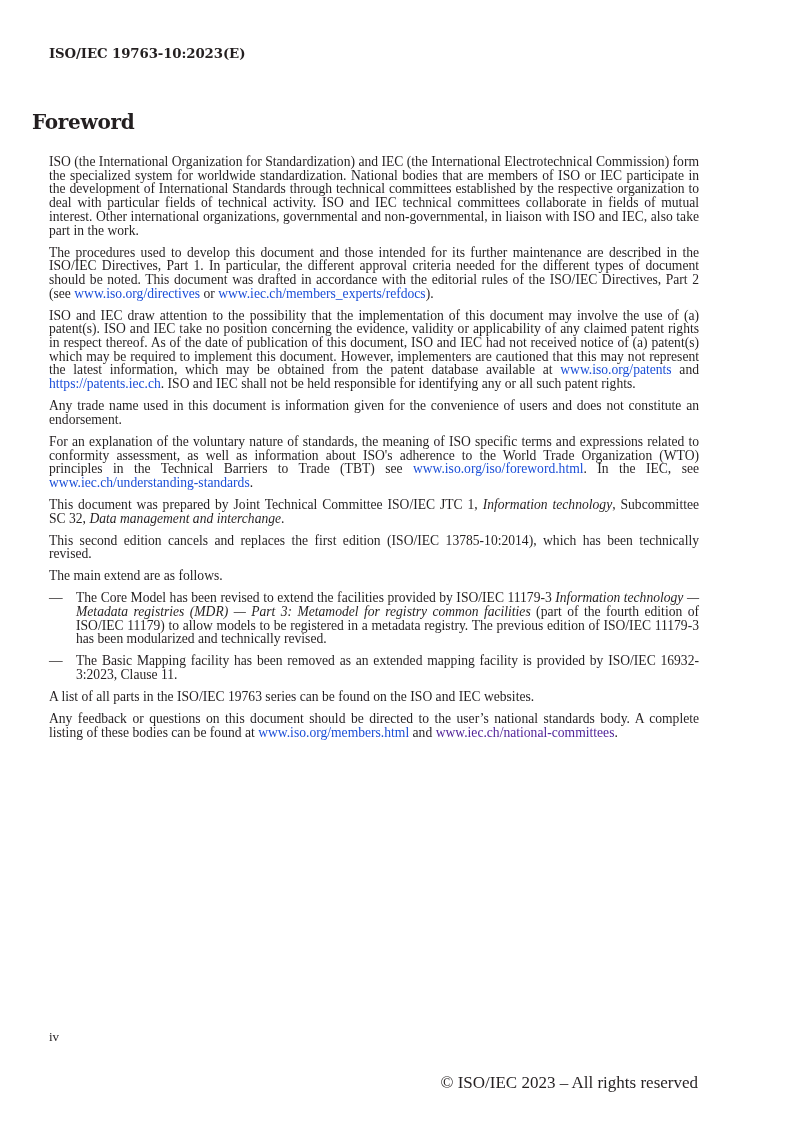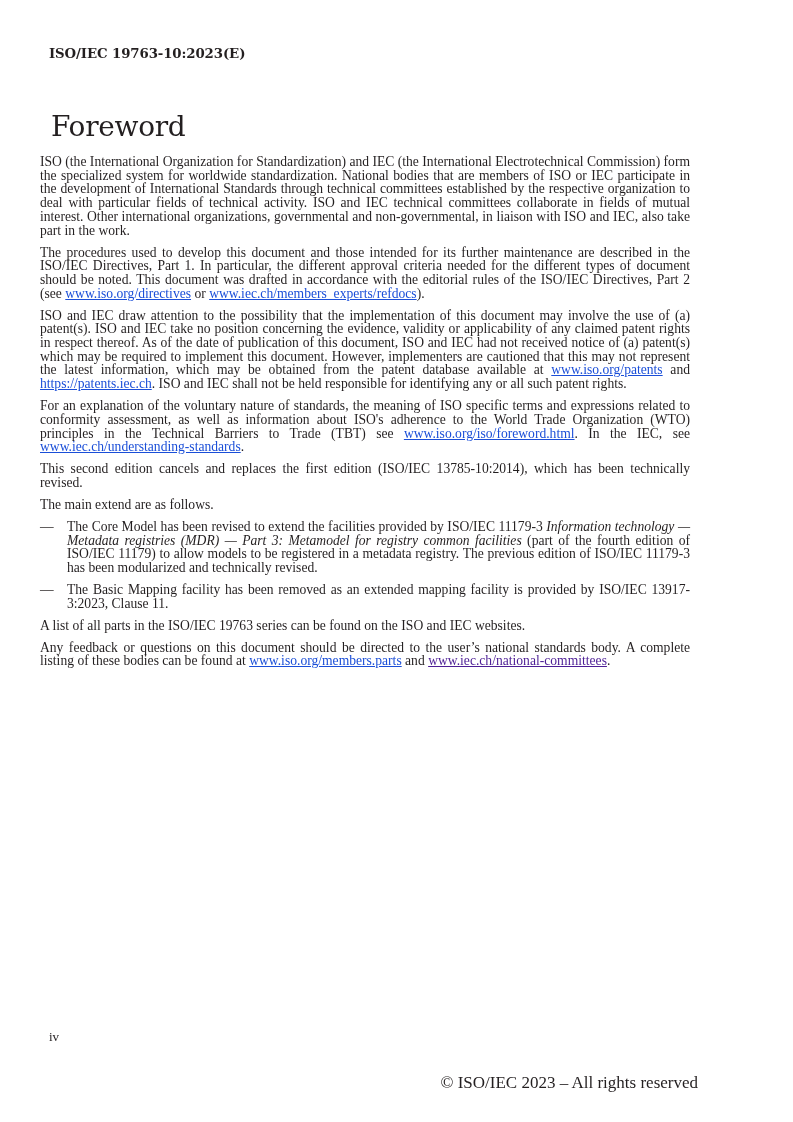--- a/index.html
+++ b/index.html
@@ -1,22 +1,22 @@
 <!DOCTYPE html>
 <html><head>
   <meta charset="utf-8">
   <style>
     html, body { margin: 0; padding: 0; background: #ffffff; }
     body { width: 793px; height: 1122px; position: relative; overflow: hidden; }
     .page { position: absolute; left: 0; top: 0; width: 793px; height: 1122px; background: #fff; color: #231f20; }
     .doc-id { position: absolute; left: 49px; top: 46px; font-family: "DejaVu Serif", serif; font-weight: bold; font-size: 13.3px; letter-spacing: -0.1px; }
-    .title { position: absolute; left: 51px; top: 110px; font-family: "DejaVu Serif", serif; font-weight: normal; font-size: 28px; letter-spacing: -0.3px; }
-    .body { position: absolute; left: 40px; top: 155px; width: 650px; font-family: "Liberation Serif", serif; font-size: 13.6px; line-height: 13.7px; }
+    .title { position: absolute; left: 32px; top: 110px; font-family: "DejaVu Serif", serif; font-weight: bold; font-size: 20px; letter-spacing: -0.3px; }
+    .body { position: absolute; left: 49px; top: 155px; width: 650px; font-family: "Liberation Serif", serif; font-size: 13.6px; line-height: 13.7px; }
     .para { margin: 0 0 8.3px 0; text-align: justify; }
-    .para a { color: #1a4ed8; text-decoration: underline; }
+    .para a { color: #1a4ed8; }
     .list { margin: 0 0 8.3px 0; padding: 0; list-style: none; }
     .list-item { position: relative; padding-left: 27px; margin: 0 0 8.3px 0; text-align: justify; }
     .list-item .dash { position: absolute; left: 0; top: 0; }
     em { font-style: italic; }
     .footer-page { position: absolute; left: 49px; top: 1029px; font-family: "Liberation Serif", serif; font-size: 13px; }
     .footer-copy { position: absolute; right: 95px; top: 1073px; font-family: "Liberation Serif", serif; font-size: 17px; }
   </style>
 </head>
 <body>
 
@@ -24,33 +24,35 @@
   <div class="doc-id">ISO/IEC 19763-10:2023(E)</div>
   <div class="title">Foreword</div>
 
   <div class="body">
     <p class="para">ISO (the International Organization for Standardization) and IEC (the International Electrotechnical Commission) form the specialized system for worldwide standardization. National bodies that are members of ISO or IEC participate in the development of International Standards through technical committees established by the respective organization to deal with particular fields of technical activity. ISO and IEC technical committees collaborate in fields of mutual interest. Other international organizations, governmental and non-governmental, in liaison with ISO and IEC, also take part in the work.</p>
 
     <p class="para"><span>The procedures used to develop this document and those intended for its further maintenance are described in the ISO/IEC Directives, Part 1. In particular, the different approval criteria needed for the different types of document should be noted. This document was drafted in accordance with the editorial rules of the ISO/IEC Directives, Part 2 (see </span><a style="color: rgb(26, 78, 216);">www.iso.org/directives</a><span> or </span><a style="color: rgb(26, 78, 216);">www.iec.ch/members_experts/refdocs</a><span>).</span></p>
 
     <p class="para"><span>ISO and IEC draw attention to the possibility that the implementation of this document may involve the use of (a) patent(s). ISO and IEC take no position concerning the evidence, validity or applicability of any claimed patent rights in respect thereof. As of the date of publication of this document, ISO and IEC had not received notice of (a) patent(s) which may be required to implement this document. However, implementers are cautioned that this may not represent the latest information, which may be obtained from the patent database available at </span><a style="color: rgb(26, 78, 216);">www.iso.org/patents</a><span> and </span><a style="color: rgb(26, 78, 216);">https://patents.iec.ch</a><span>. ISO and IEC shall not be held responsible for identifying any or all such patent rights.</span></p>
 
+    <p class="para">Any trade name used in this document is information given for the convenience of users and does not constitute an endorsement.</p>
 
     <p class="para"><span>For an explanation of the voluntary nature of standards, the meaning of ISO specific terms and expressions related to conformity assessment, as well as information about ISO's adherence to the World Trade Organization (WTO) principles in the Technical Barriers to Trade (TBT) see </span><a style="color: rgb(26, 78, 216);">www.iso.org/iso/foreword.html</a><span>. In the IEC, see </span><a style="color: rgb(26, 78, 216);">www.iec.ch/understanding-standards</a><span>.</span></p>
 
+    <p class="para"><span>This document was prepared by Joint Technical Committee ISO/IEC JTC 1, </span><em>Information technology</em><span>, Subcommittee SC 32, </span><em>Data management and interchange</em><span>.</span></p>
 
     <p class="para">This second edition cancels and replaces the first edition (ISO/IEC 13785-10:2014), which has been technically revised.</p>
 
     <p class="para">The main extend are as follows.</p>
 
     <ul class="list">
       <li class="list-item"><span class="dash">—</span><span>The Core Model has been revised to extend the facilities provided by ISO/IEC 11179-3 </span><em>Information technology — Metadata registries (MDR) — Part 3: Metamodel for registry common facilities</em><span> (part of the fourth edition of ISO/IEC 11179) to allow models to be registered in a metadata registry. The previous edition of ISO/IEC 11179-3 has been modularized and technically revised.</span></li>
-      <li class="list-item"><span class="dash">—</span><span>The Basic Mapping facility has been removed as an extended mapping facility is provided by ISO/IEC 13917-3:2023, Clause 11.</span></li>
+      <li class="list-item"><span class="dash">—</span><span>The Basic Mapping facility has been removed as an extended mapping facility is provided by ISO/IEC 16932-3:2023, Clause 11.</span></li>
     </ul>
 
     <p class="para">A list of all parts in the ISO/IEC 19763 series can be found on the ISO and IEC websites.</p>
 
-    <p class="para"><span>Any feedback or questions on this document should be directed to the user’s national standards body. A complete listing of these bodies can be found at </span><a style="color: rgb(26, 78, 216);">www.iso.org/members.parts</a><span> and </span><a style="color: #4c1d95;">www.iec.ch/national-committees</a><span>.</span></p>
+    <p class="para"><span>Any feedback or questions on this document should be directed to the user’s national standards body. A complete listing of these bodies can be found at </span><a style="color: rgb(26, 78, 216);">www.iso.org/members.html</a><span> and </span><a style="color: #4c1d95;">www.iec.ch/national-committees</a><span>.</span></p>
   </div>
 
   <div class="footer-page">iv</div>
   <div class="footer-copy">© ISO/IEC 2023 – All rights reserved</div>
 </div>
 
 </body></html>

